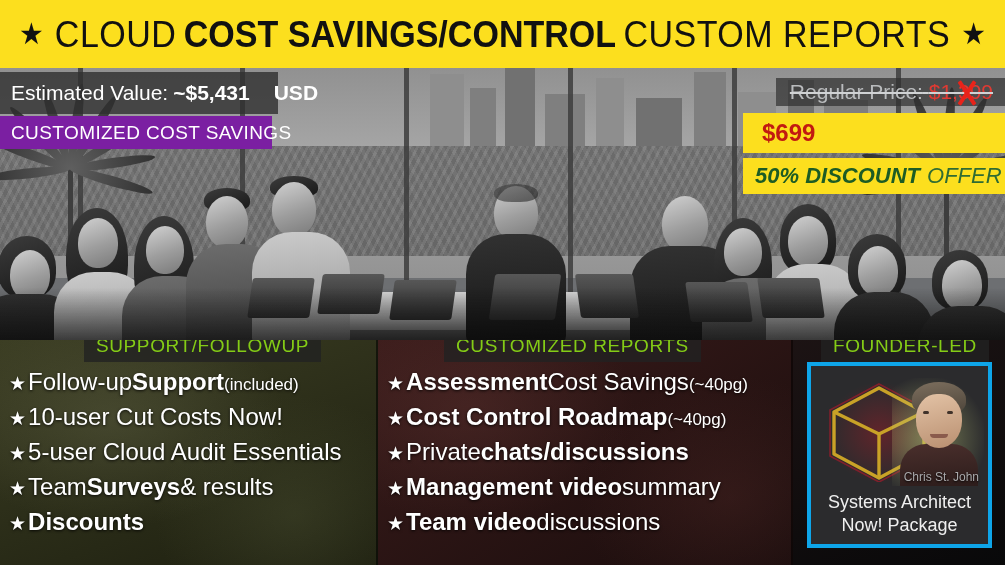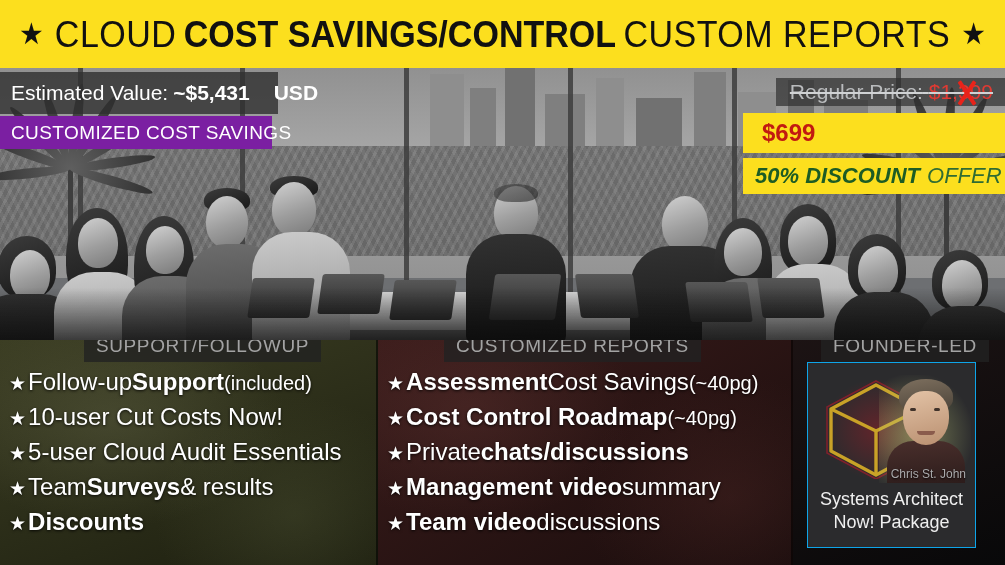--- a/index.html
+++ b/index.html
@@ -222,21 +222,21 @@
   }
   .col-divider {
     position:absolute; top:0; width:2px; height:100%;
     background:rgba(0,0,0,.55); z-index:3;
   }
 
   
   .sec-head {
     position:absolute; top:-9px; z-index:6;
     background:rgba(34,34,34,0.80);
-    color:#a3a3a3;
+    color:#84cc16;
     font-size:19px; font-weight:400; letter-spacing:.6px;
     padding:4px 12px 5px 12px;
     white-space:nowrap;
   }
   .sec-head.a { left:84px; }
   .sec-head.b { left:66px; }
   .sec-head.c { left:28px; }
 
   
   .list { position:relative; z-index:5; padding:28px 0 0 0; }
@@ -246,28 +246,28 @@
     display:flex; align-items:baseline;
     color:#ffffff;
     white-space:nowrap;
     margin-bottom:7px;
     text-shadow:0 1px 3px rgba(0,0,0,.85);
   }
   .li .star { font-size:19px; margin-right:2px; line-height:1; }
   .li .seg { font-size:24px; }
   .li .seg.b { font-weight:700; }
   .li .seg.n { font-weight:400; }
-  .li .seg.s { font-size:20px; font-weight:400; }
+  .li .seg.s { font-size:17px; font-weight:400; }
 
   
   .founder-card {
     position:absolute; left:14px; top:22px;
-    width:169px; height:186px;
+    width:185px; height:186px;
     background:#2b2b2d;
-    border:1px solid #0ea5e9;
+    border:4px solid #0ea5e9;
     z-index:6;
     overflow:hidden;
   }
   .cube-glow {
     position:absolute; left:14px; top:14px; width:110px; height:105px;
     background:radial-gradient(ellipse at 50% 50%, rgba(150,30,40,.50), rgba(0,0,0,0) 68%);
   }
   .cube { position:absolute; left:16px; top:16px; width:104px; height:100px; }
   .founder-photo {
     position:absolute; right:4px; top:12px; width:92px; height:108px;

